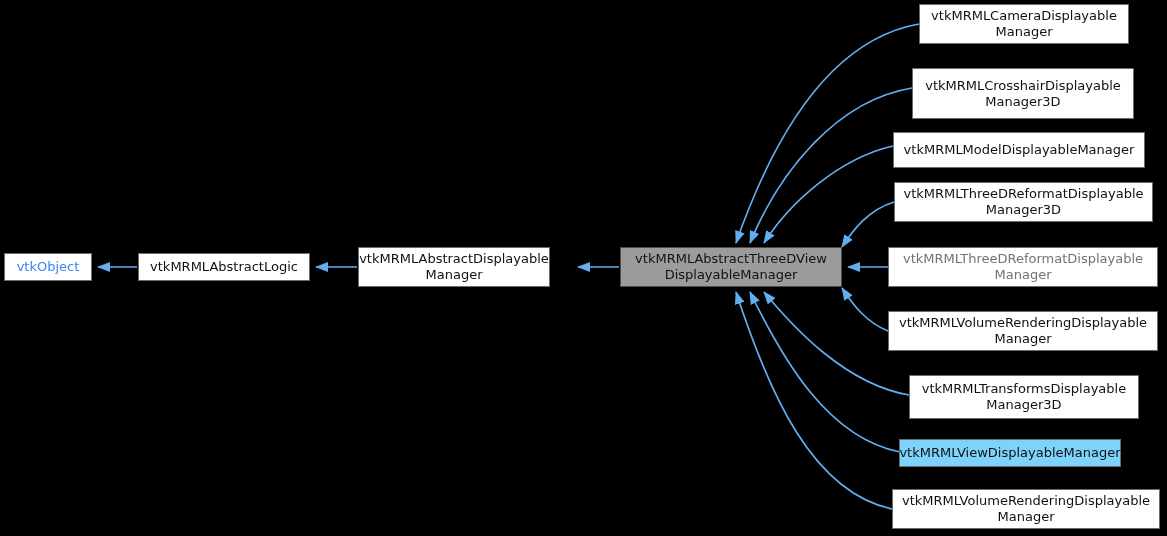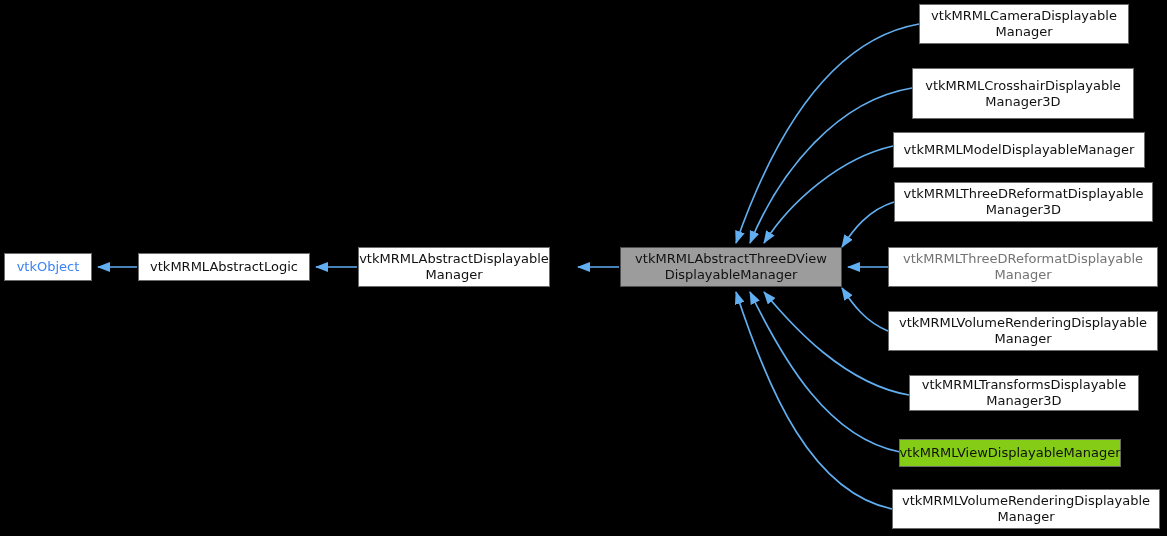--- a/index.html
+++ b/index.html
@@ -79,24 +79,24 @@
       <div class="lbl">Manager3D</div>
     </div>
     <div class="node" style="left: 888px; top: 247px; width: 270px; height: 40px; background: rgb(255, 255, 255); border: 1.5px solid rgb(107, 107, 107); color: #737373;">
       <div class="lbl">vtkMRMLThreeDReformatDisplayable</div>
       <div class="lbl">Manager</div>
     </div>
     <div class="node" style="left: 888px; top: 311px; width: 270px; height: 40px; background: rgb(255, 255, 255); border: 1.5px solid rgb(107, 107, 107); color: rgb(17, 17, 17);">
       <div class="lbl">vtkMRMLVolumeRenderingDisplayable</div>
       <div class="lbl">Manager</div>
     </div>
-    <div class="node" style="left: 909px; top: 375px; width: 230px; height: 36px; background: rgb(255, 255, 255); border: 1.5px solid rgb(107, 107, 107); color: rgb(17, 17, 17);">
+    <div class="node" style="left: 909px; top: 375px; width: 230px; height: 44px; background: rgb(255, 255, 255); border: 1.5px solid rgb(107, 107, 107); color: rgb(17, 17, 17);">
       <div class="lbl">vtkMRMLTransformsDisplayable</div>
       <div class="lbl">Manager3D</div>
     </div>
-    <div class="node" style="left: 899px; top: 439px; width: 222px; height: 28px; background: #84cc16; border: 1.5px solid rgb(107, 107, 107); color: rgb(17, 17, 17);">
+    <div class="node" style="left: 899px; top: 439px; width: 222px; height: 28px; background: #7dd3fc; border: 1.5px solid rgb(107, 107, 107); color: rgb(17, 17, 17);">
       <div class="lbl">vtkMRMLViewDisplayableManager</div>
     </div>
     <div class="node" style="left: 892px; top: 489px; width: 268px; height: 40px; background: rgb(255, 255, 255); border: 1.5px solid rgb(107, 107, 107); color: rgb(17, 17, 17); text-align: right;">
       <div class="lbl">vtkMRMLVolumeRenderingDisplayable</div>
       <div class="lbl">Manager</div>
     </div>
   </div>
 
 </body></html>

